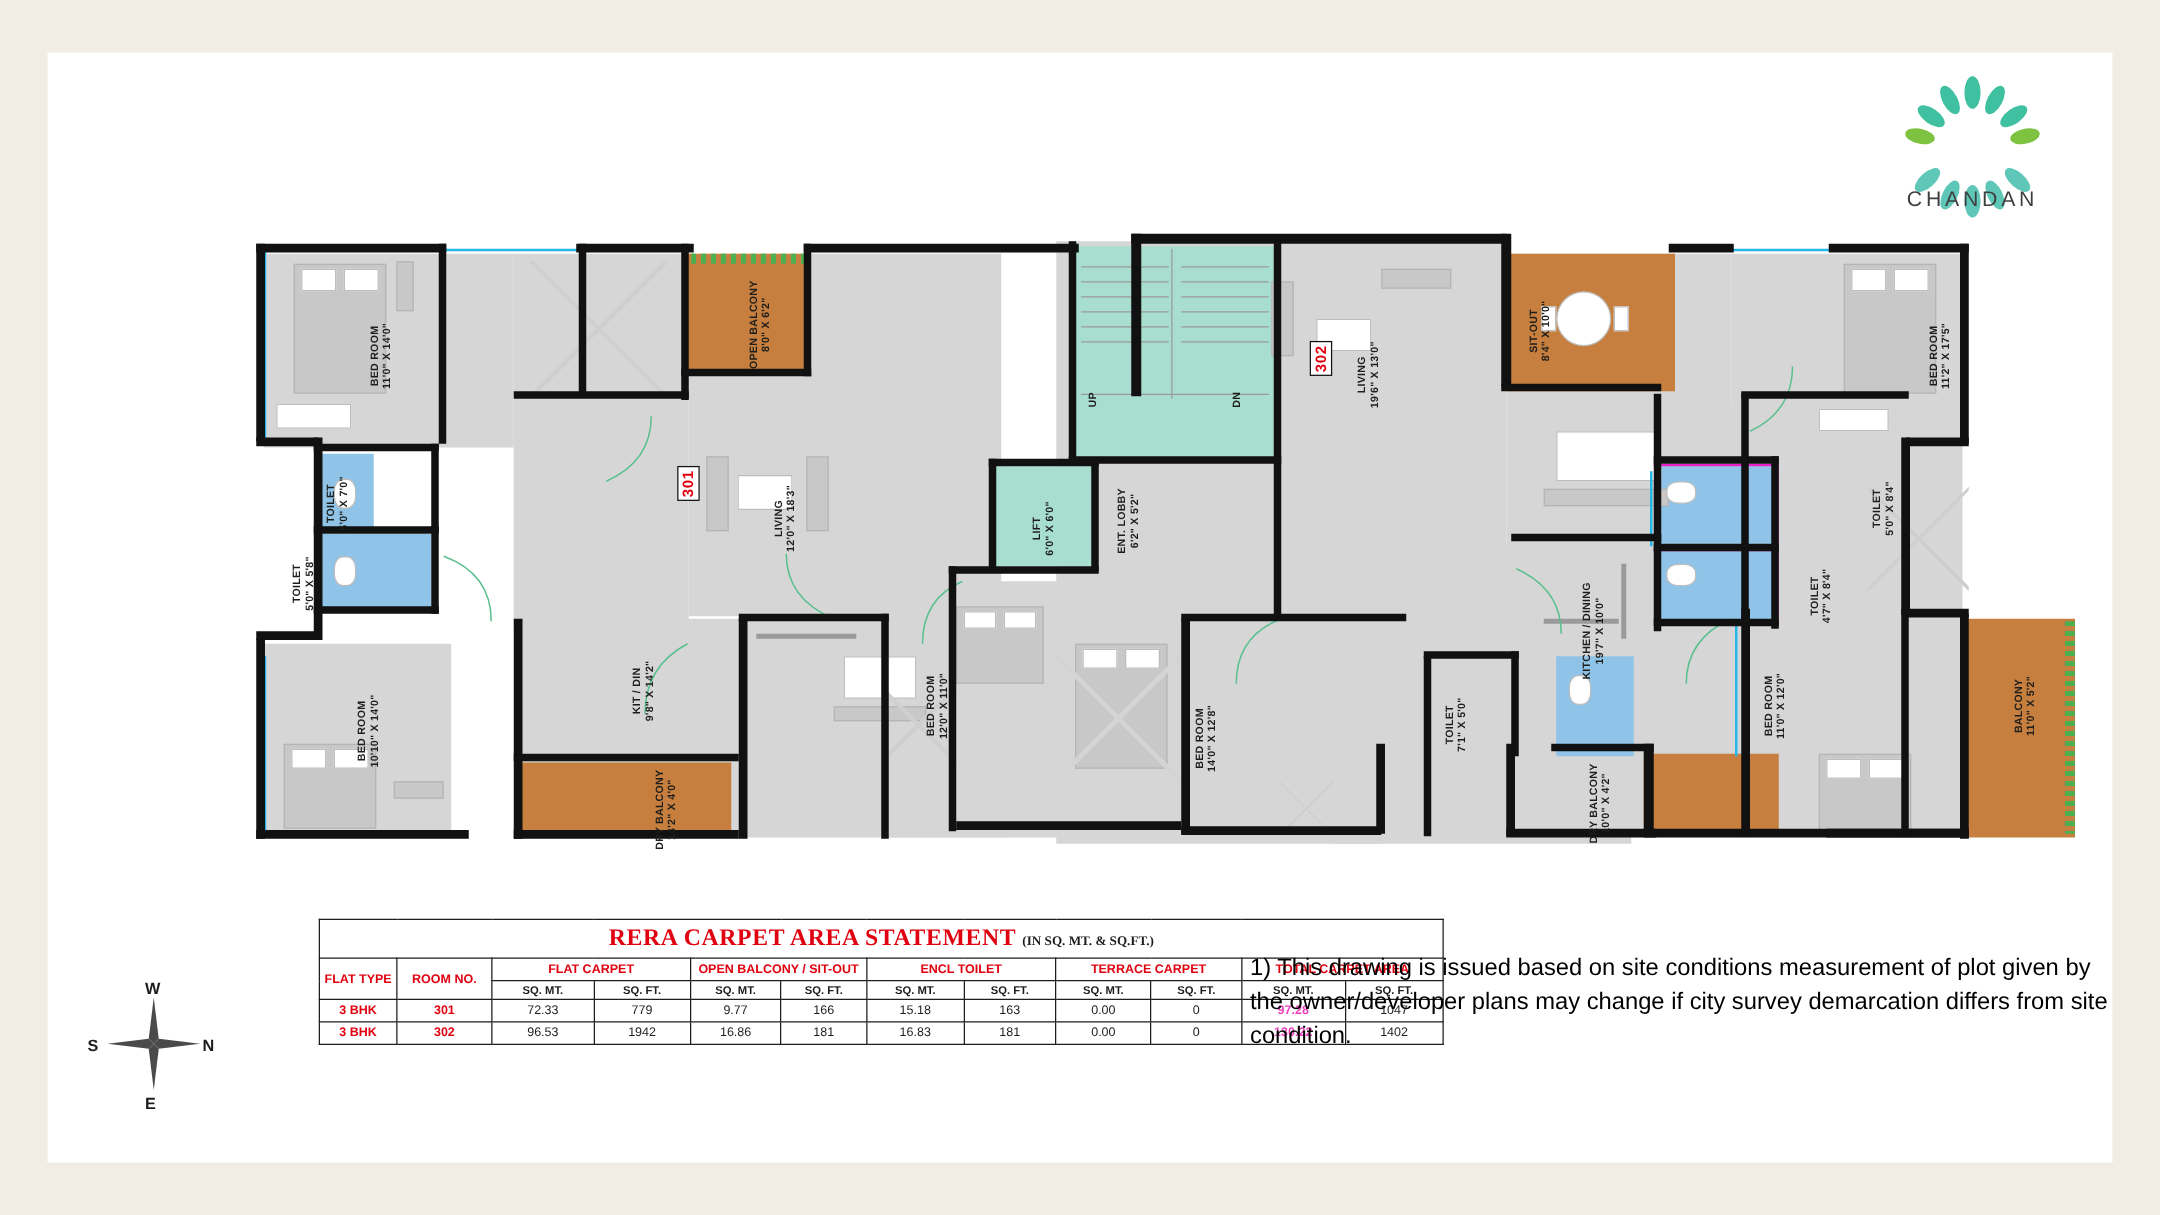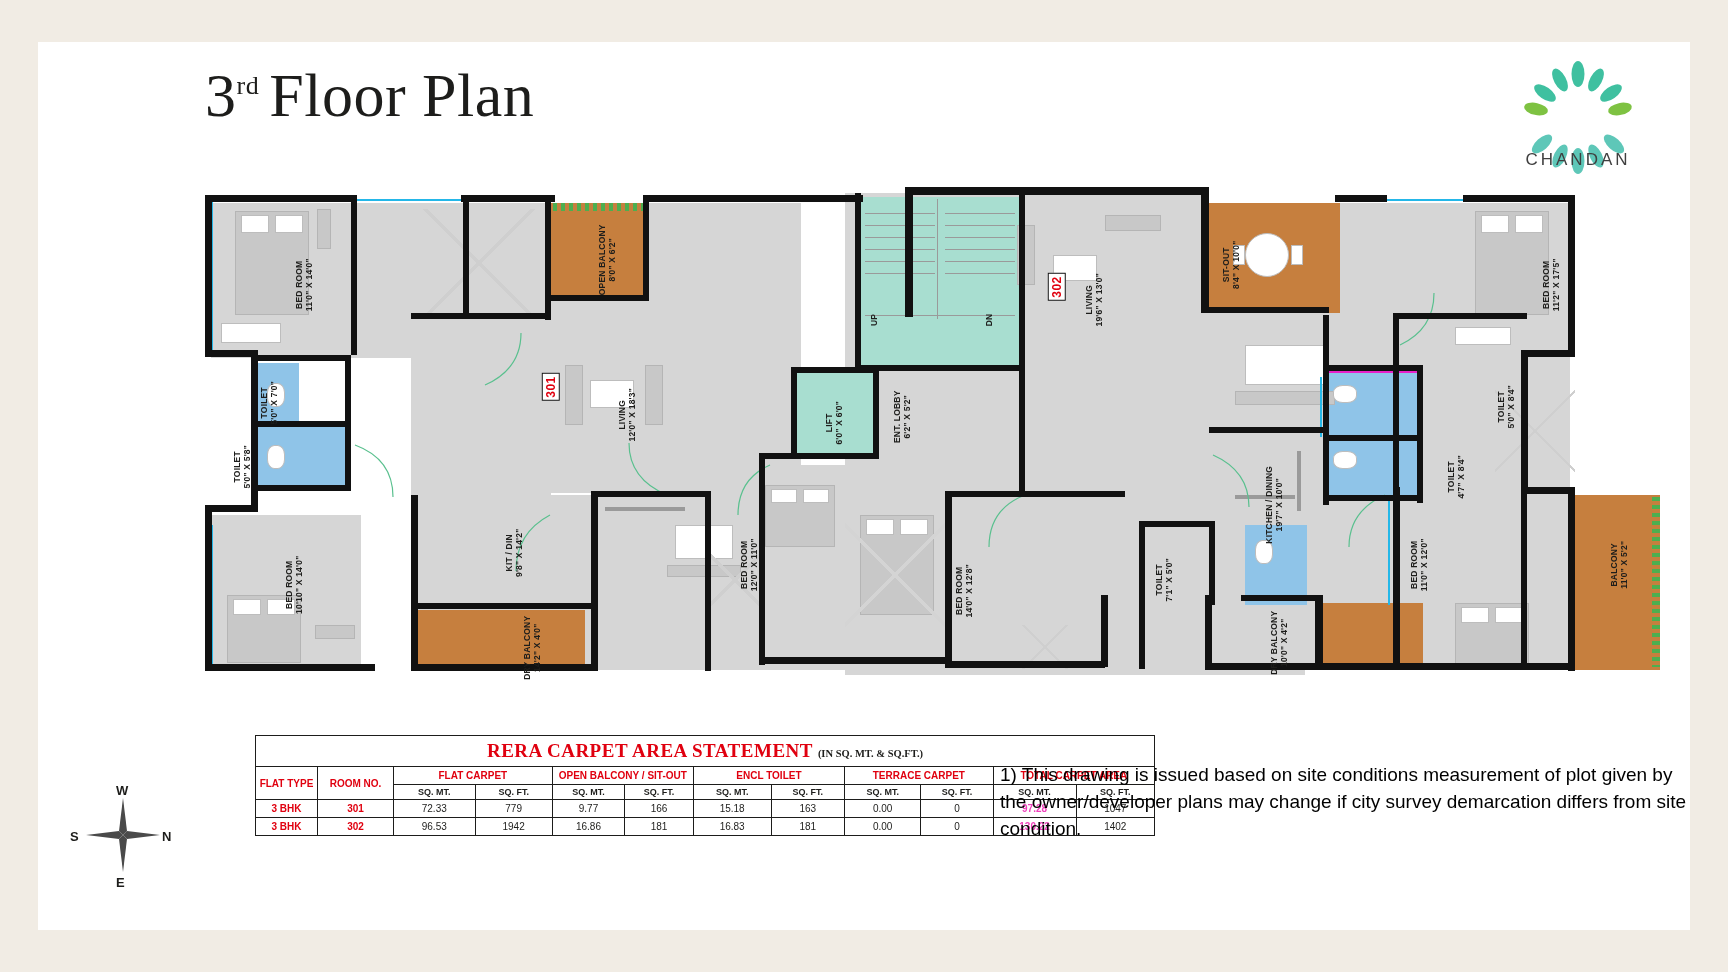--- a/index.html
+++ b/index.html
@@ -98,23 +98,20 @@
   .note { position:absolute; left:1000px; top:762px; width:690px; }
   .note-title { font-size:14px; font-weight:bold; color:#1d1d1b; margin-bottom:12px; }
   .note-line { font-size:19px; color:#000000; line-height:1.42; }
 </style>
 </head>
 <body>
 
 <div id="page">
   <div class="frame"></div>
 
-  <div class="title">
-    <span class="big">3</span><span class="sup">rd</span><span class="big" style="margin-left:10px;">Floor Plan</span>
-  </div>
 
   <div class="logo">
     <svg width="140" height="120" viewBox="0 0 140 120">
       <g fill="#3fc0a0">
         <ellipse cx="70" cy="14" rx="6.5" ry="13"></ellipse>
         <ellipse cx="52" cy="20" rx="6" ry="12.5" transform="rotate(-28 52 20)"></ellipse>
         <ellipse cx="88" cy="20" rx="6" ry="12.5" transform="rotate(28 88 20)"></ellipse>
         <ellipse cx="37" cy="33" rx="6" ry="12.5" transform="rotate(-55 37 33)"></ellipse>
         <ellipse cx="103" cy="33" rx="6" ry="12.5" transform="rotate(55 103 33)"></ellipse>
       </g>

